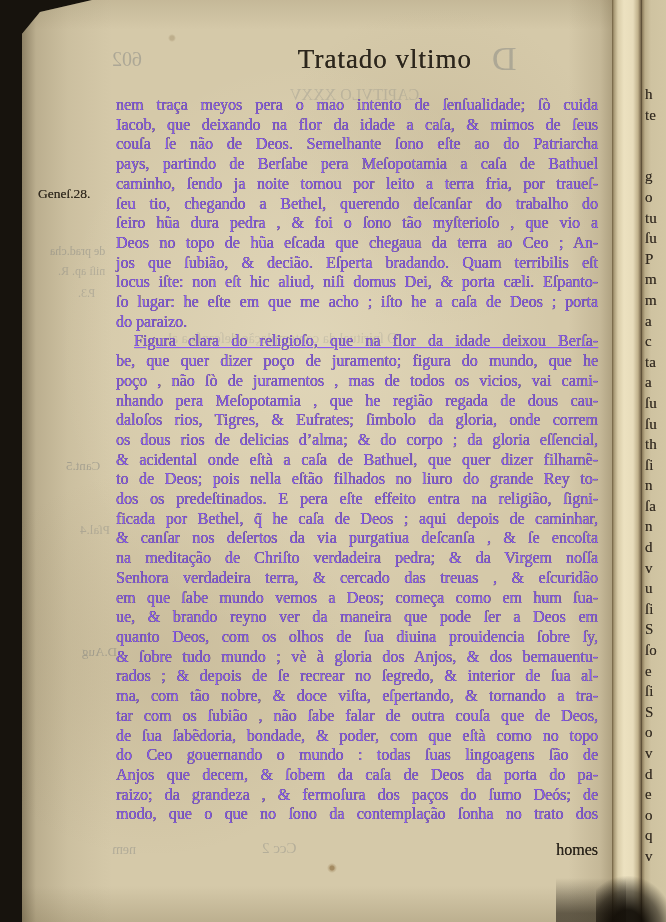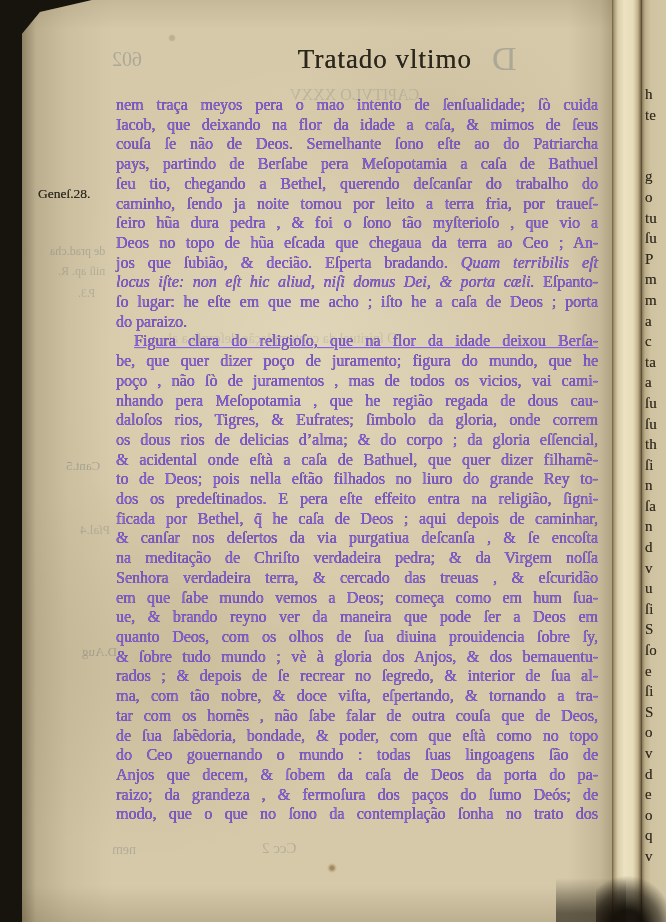--- a/index.html
+++ b/index.html
@@ -33,21 +33,21 @@
     transform:translateX(28px);font-size:27px;letter-spacing:1px;
     color:#2c261c;text-shadow:0 0 .6px rgba(44,38,28,.85);}
   #margin-note{position:absolute;left:38px;top:186px;font-size:13.5px;color:#332c20;
     text-shadow:0 0 .5px rgba(50,42,30,.8);text-align:right;}
   #body-text{position:absolute;left:116px;top:95px;width:482px;font-size:16px;
     line-height:19.7px;color:#8b5cf6;}
   .line{text-align:justify;text-align-last:justify;white-space:nowrap;
     text-shadow:0 0 .55px rgba(43,36,26,.95), .3px .2px .4px rgba(60,50,38,.45);}
   .line.end{text-align-last:left;}
   .line.ind{text-indent:18px;text-decoration:underline;}
-  .it{font-style:italic;}
+  .it{}
   #catchword{position:absolute;left:116px;top:841px;width:482px;text-align:right;
     font-size:16px;color:#2c261c;text-shadow:0 0 .55px rgba(43,36,26,.95);}
   
   #bleed-layer{position:absolute;left:0;top:0;width:666px;height:922px;pointer-events:none;}
   .ghost{position:absolute;transform:scaleX(-1);color:#59626f;filter:blur(.7px);
     font-size:14px;white-space:nowrap;}
   
   #edge-letters{position:absolute;left:645px;top:84px;width:20px;font-size:15px;
     line-height:20.6px;color:rgba(45,38,28,.88);text-shadow:0 0 .5px rgba(45,38,28,.7);}
   .edge-letter{height:20.6px;overflow:hidden;}
@@ -118,22 +118,22 @@
       <div class="ghost" style="left: 262px; top: 840px; font-size: 15px; opacity: 0.26;">Ccc 2</div>
     </div>
 
   <div id="header-title">Tratado vltimo</div>
   <div id="margin-note">Geneſ.28.</div>
   <div id="body-text">
       <div class="line"><span>nem traça meyos pera o mao intento de ſenſualidade; ſò cuida</span></div>
       <div class="line"><span>Iacob, que deixando na flor da idade a caſa, &amp; mimos de ſeus</span></div>
       <div class="line"><span>couſa ſe não de Deos.  Semelhante ſono eſte ao do Patriarcha</span></div>
       <div class="line"><span>pays, partindo de Berſabe pera Meſopotamia a caſa de Bathuel</span></div>
+      <div class="line"><span>caminho, ſendo ja noite tomou por leito a terra fria, por traueſ-</span></div>
       <div class="line"><span>ſeu tio, chegando a Bethel, querendo deſcanſar do trabalho do</span></div>
-      <div class="line"><span>caminho, ſendo ja noite tomou por leito a terra fria, por traueſ-</span></div>
       <div class="line"><span>ſeiro hũa dura pedra , &amp; foi o ſono tão myſterioſo , que vio a</span></div>
       <div class="line"><span>Deos no topo de hũa eſcada que chegaua da terra ao Ceo ; An-</span></div>
       <div class="line"><span>jos que ſubião, &amp; decião.  Eſperta bradando. </span><span class="it">Quam terribilis eſt</span></div>
       <div class="line"><span class="it">locus iſte: non eſt hic aliud, niſi domus Dei, &amp; porta cæli.</span><span> Eſpanto-</span></div>
       <div class="line"><span>ſo lugar: he eſte em que me acho ; iſto he a caſa de Deos ; porta</span></div>
       <div class="line end"><span>do paraizo.</span></div>
       <div class="line ind"><span>Figura clara do religioſo, que na flor da idade deixou Berſa-</span></div>
       <div class="line"><span>be, que quer dizer poço de juramento; figura do mundo, que he</span></div>
       <div class="line"><span>poço , não ſò de  juramentos , mas de todos  os vicios, vai cami-</span></div>
       <div class="line"><span>nhando pera Meſopotamia , que he região regada  de dous cau-</span></div>
@@ -145,20 +145,21 @@
       <div class="line"><span>ficada por Bethel, q̃ he caſa de Deos ; aqui depois de caminhar,</span></div>
       <div class="line"><span>&amp; canſar nos deſertos da via  purgatiua deſcanſa , &amp; ſe encoſta</span></div>
       <div class="line"><span>na meditação de Chriſto verdadeira pedra; &amp; da Virgem noſſa</span></div>
       <div class="line"><span>Senhora verdadeira terra, &amp; cercado  das treuas , &amp; eſcuridão</span></div>
       <div class="line"><span>em que ſabe mundo vemos a Deos; começa como em hum ſua-</span></div>
       <div class="line"><span>ue, &amp; brando reyno ver  da  maneira  que  pode  ſer  a Deos em</span></div>
       <div class="line"><span>quanto Deos, com os olhos de ſua diuina prouidencia  ſobre ſy,</span></div>
       <div class="line"><span>&amp; ſobre tudo mundo ; vè à gloria dos Anjos, &amp; dos bemauentu-</span></div>
       <div class="line"><span>rados ; &amp; depois de ſe recrear no ſegredo, &amp; interior  de ſua al-</span></div>
       <div class="line"><span>ma, com tão nobre, &amp; doce viſta, eſpertando, &amp; tornando a tra-</span></div>
-      <div class="line"><span>tar com os homẽs , não ſabe falar de  outra couſa  que  de Deos,</span></div>
+      <div class="line"><span>tar com os ſubião , não ſabe falar de  outra couſa  que  de Deos,</span></div>
       <div class="line"><span>de ſua ſabẽdoria, bondade, &amp; poder, com que eſtà como no topo</span></div>
       <div class="line"><span>do Ceo gouernando  o mundo :  todas  ſuas  lingoagens  ſão de</span></div>
       <div class="line"><span>Anjos que decem, &amp; ſobem  da  caſa de Deos  da  porta  do pa-</span></div>
       <div class="line"><span>raizo; da grandeza , &amp; fermoſura  dos paços  do ſumo Deós; de</span></div>
       <div class="line"><span>modo, que o que  no ſono da contemplação  ſonha  no trato dos</span></div>
     </div>
+  <div id="catchword">homes</div>
 </div>
 
 </body></html>

